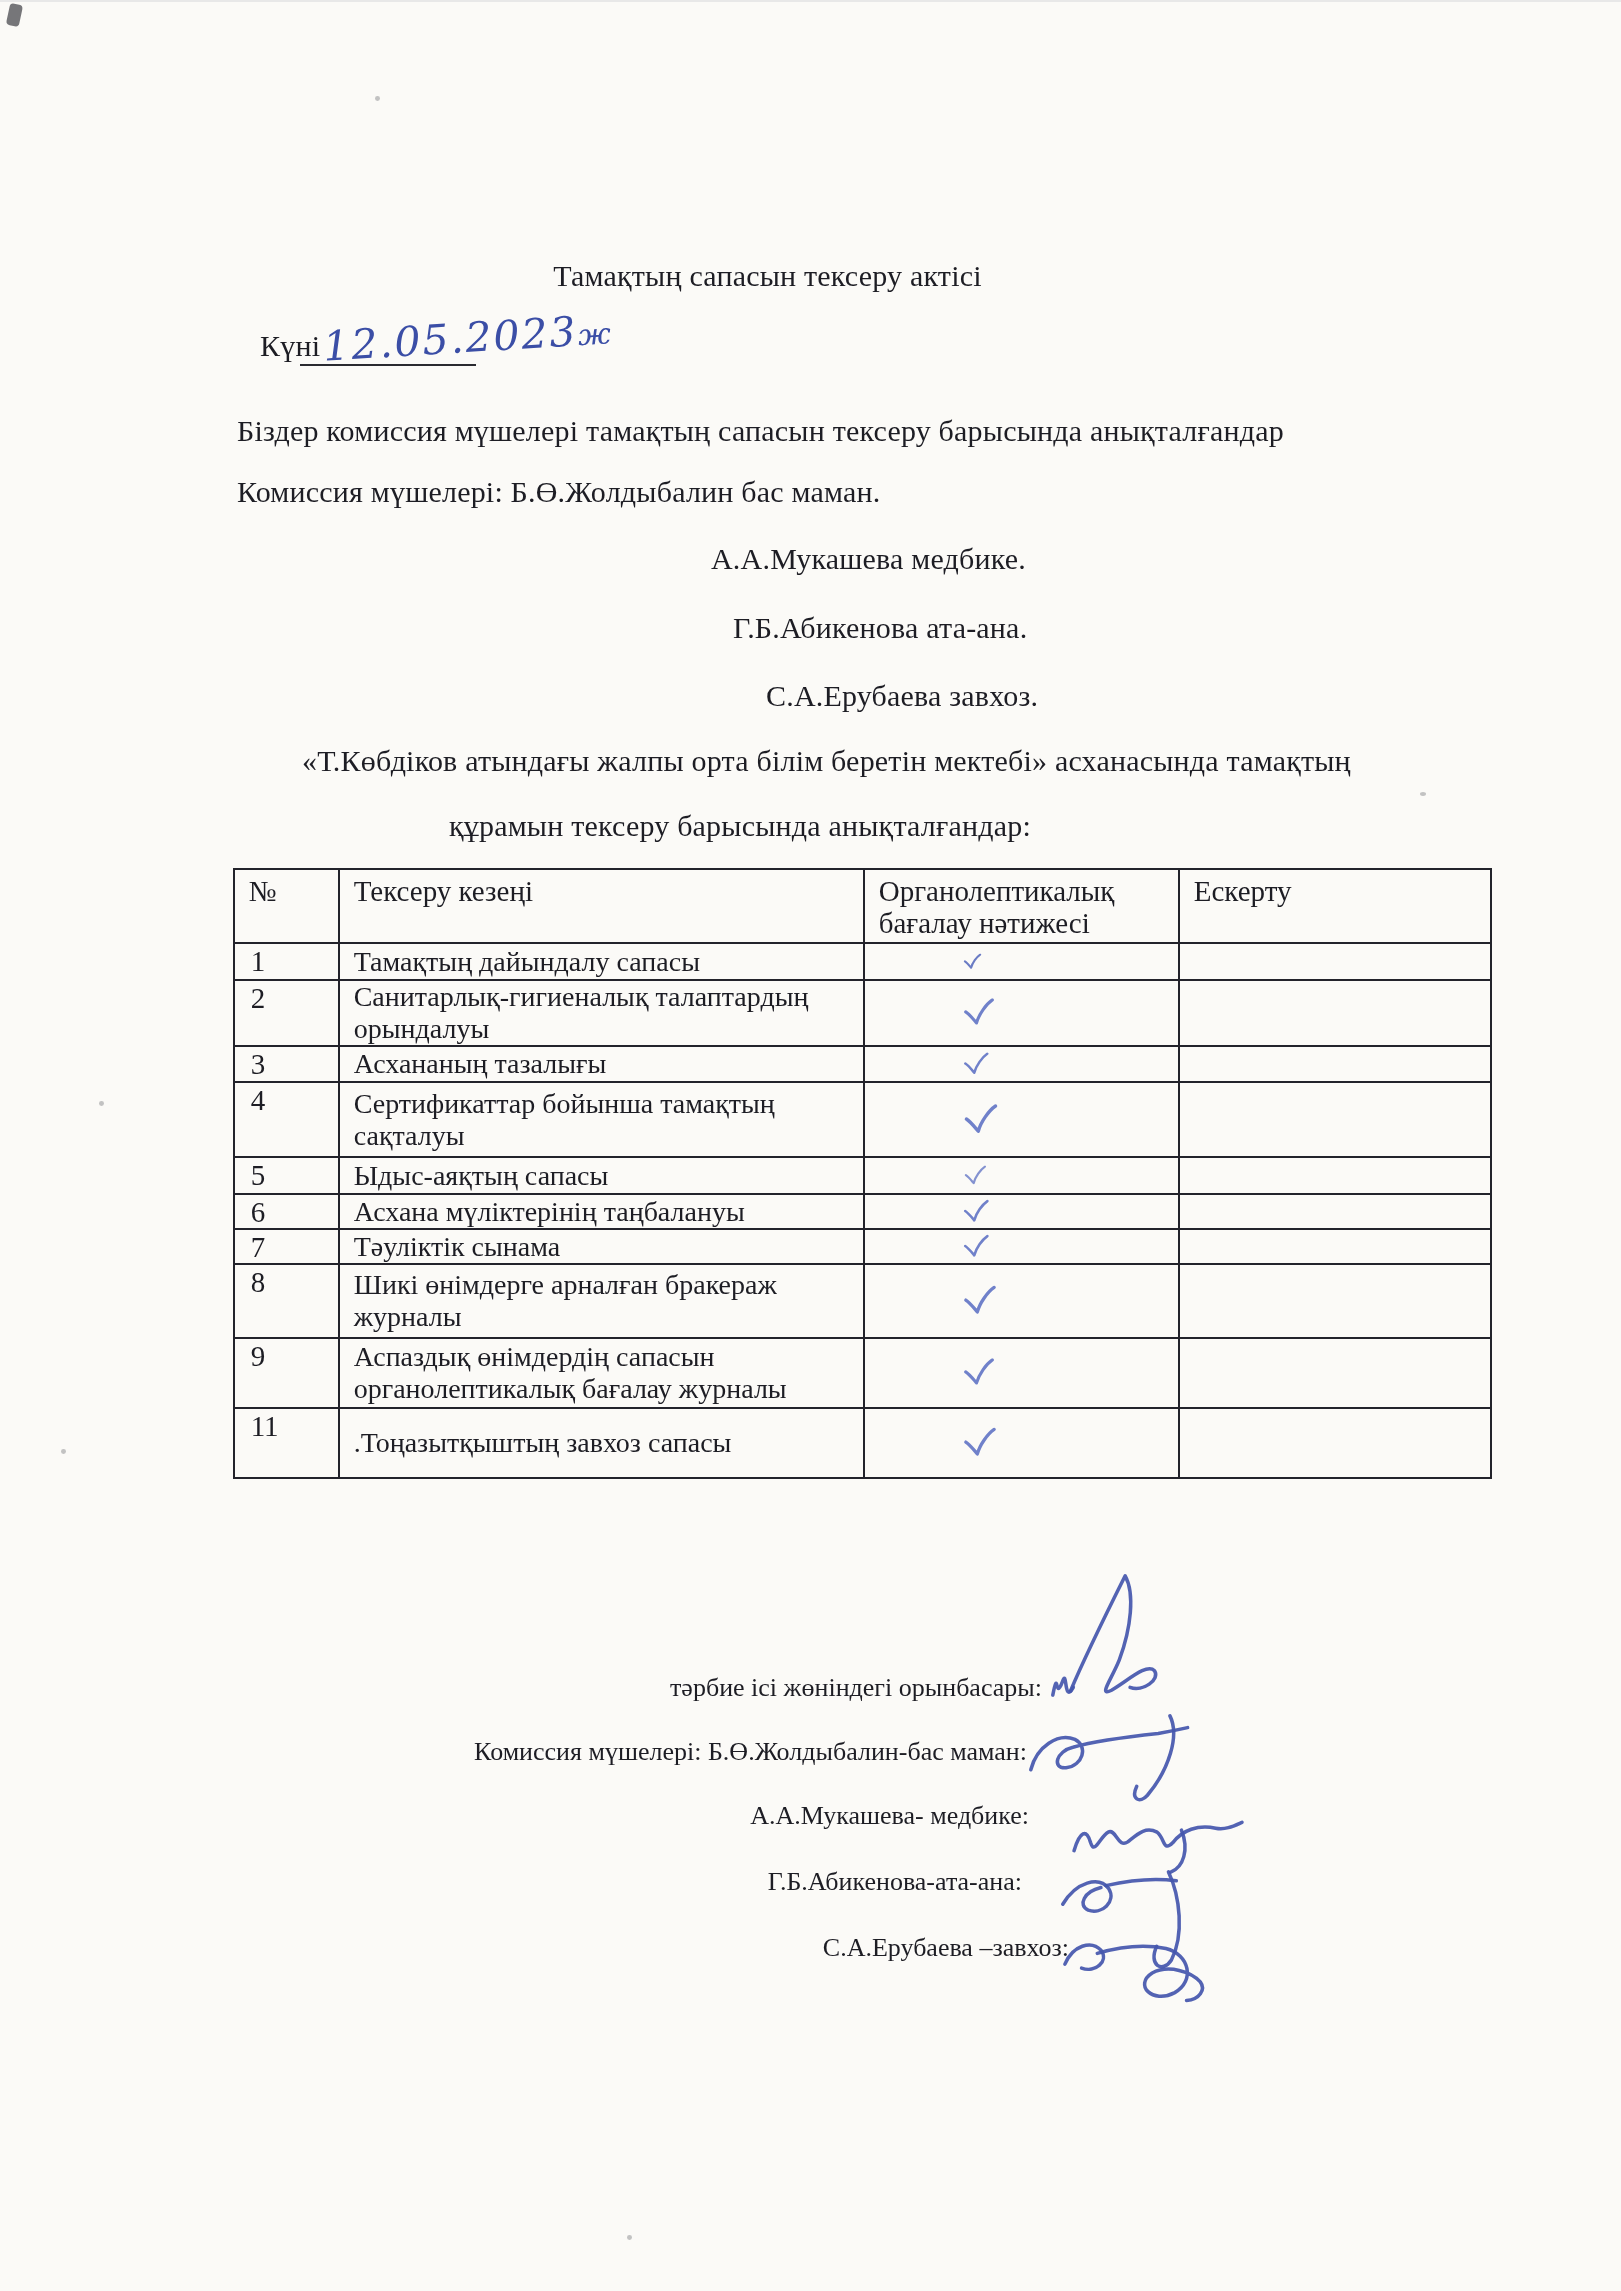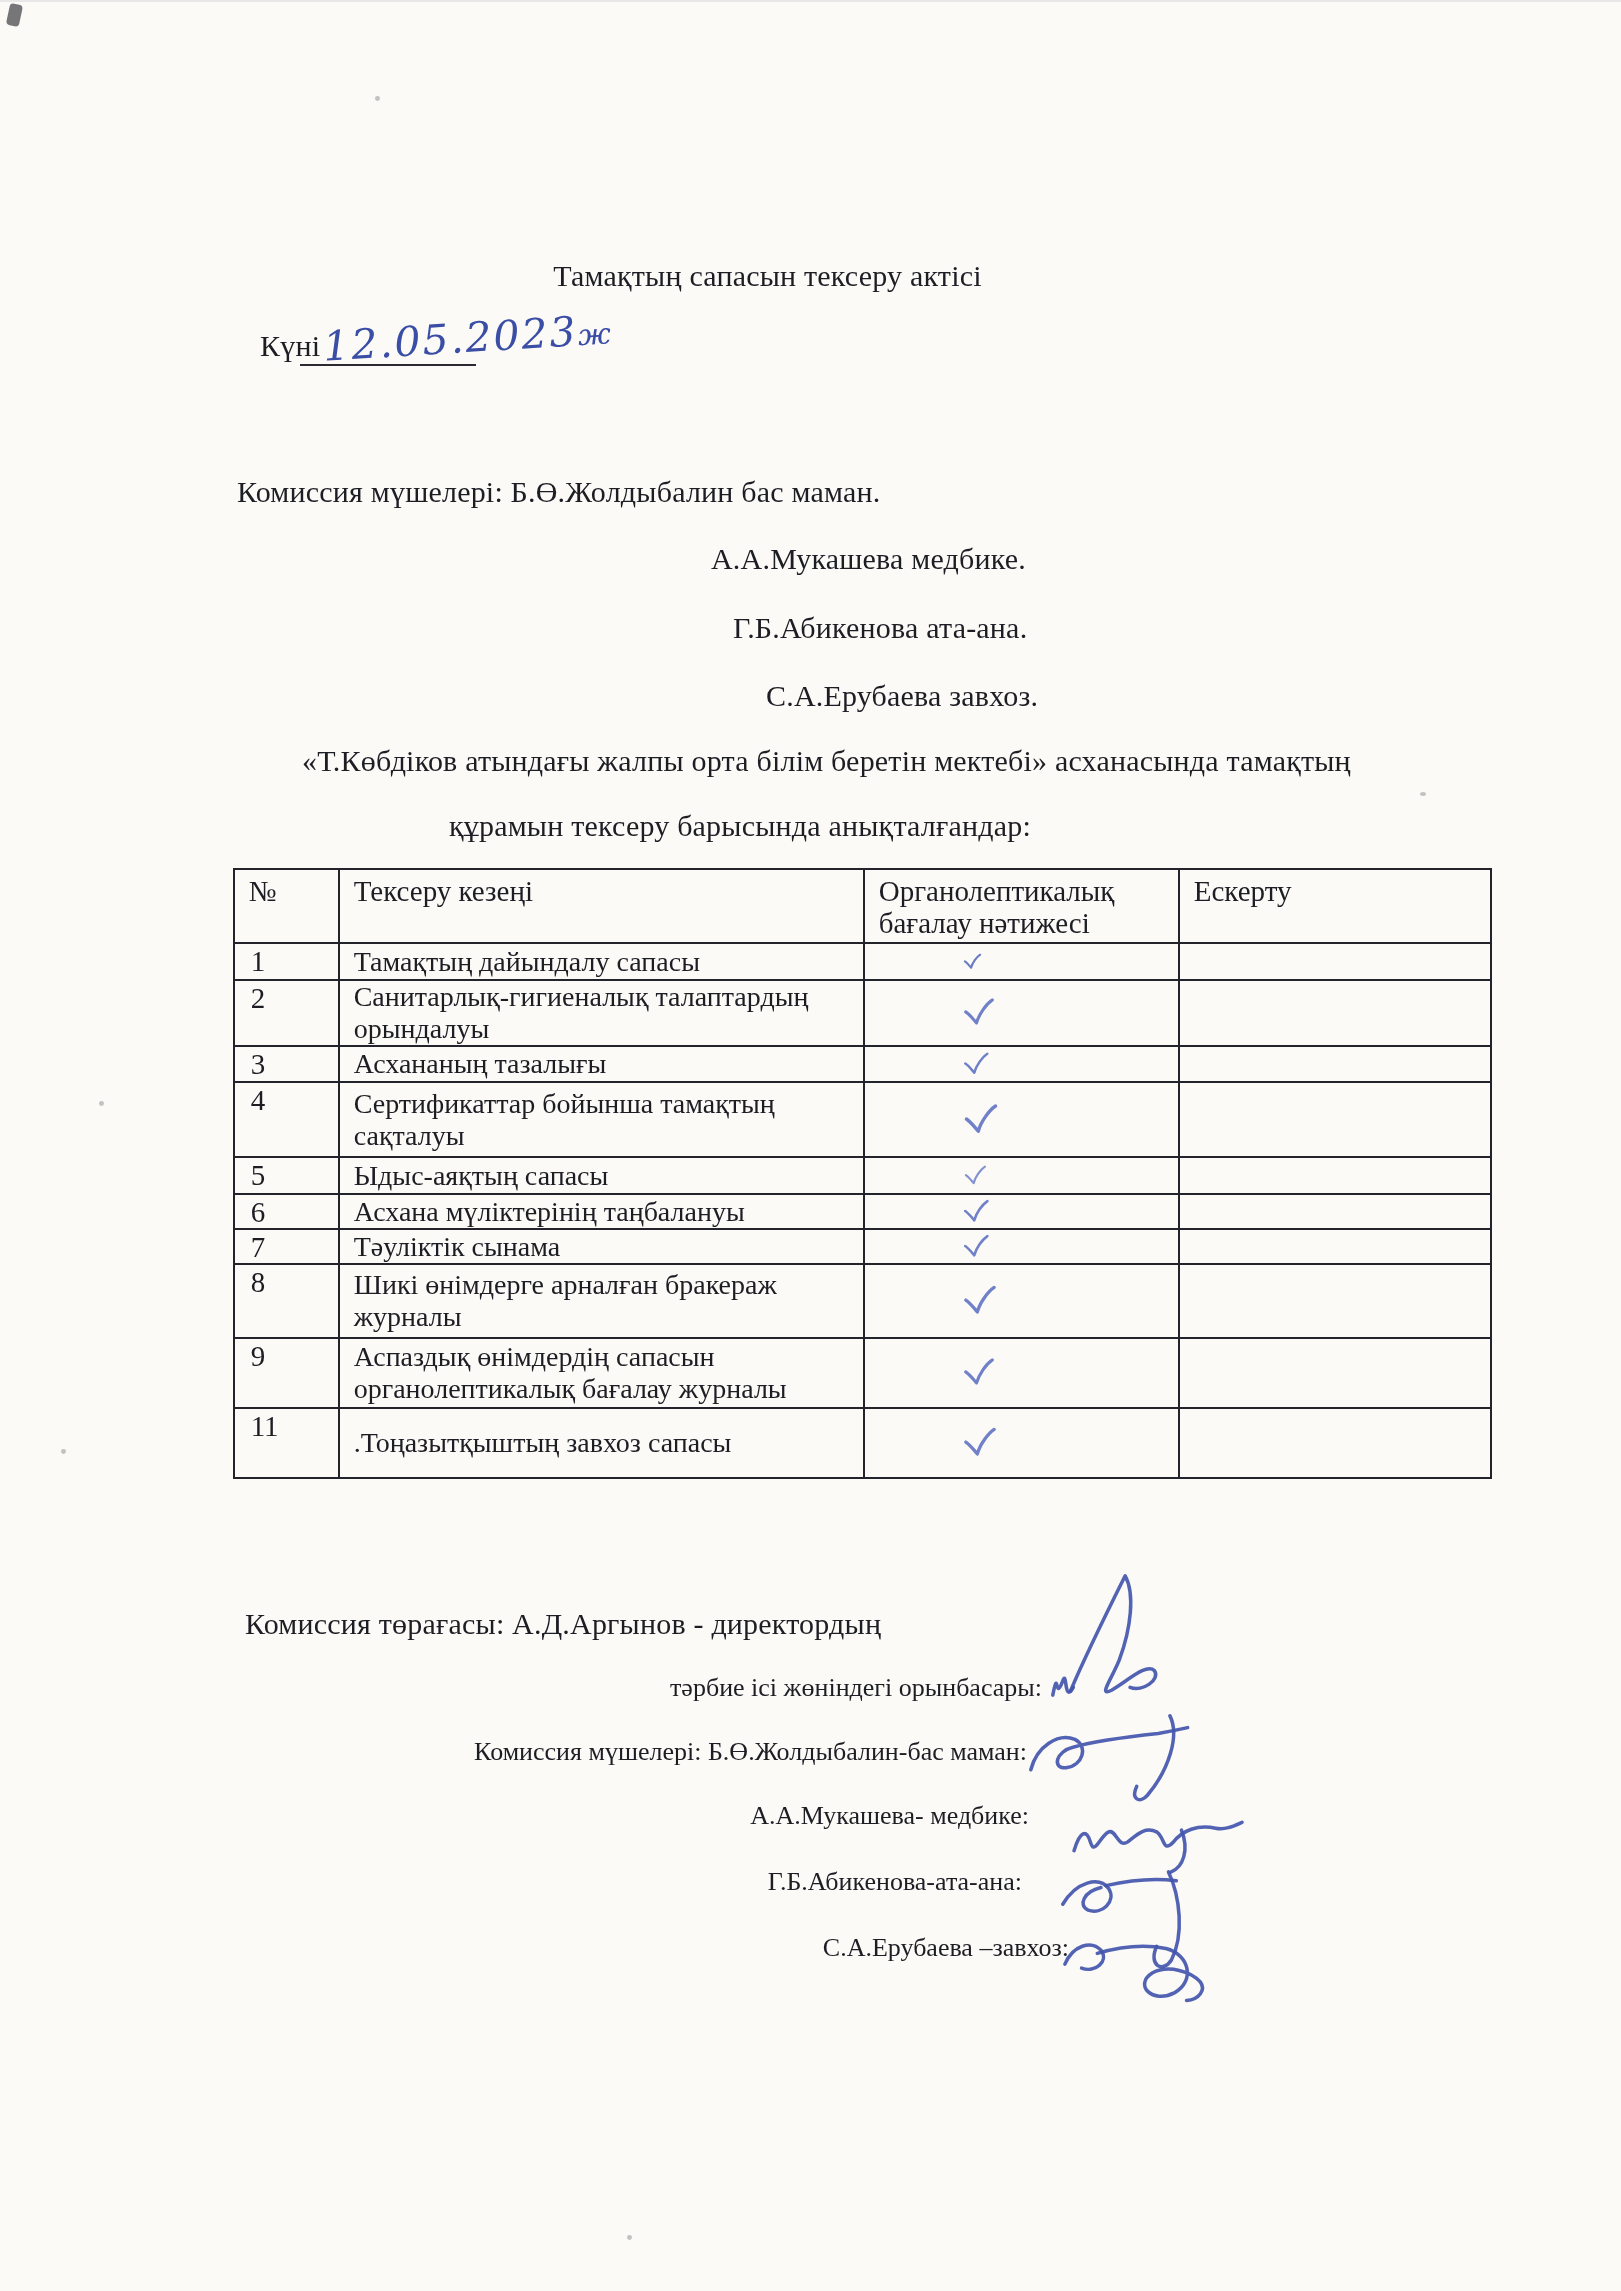--- a/index.html
+++ b/index.html
@@ -84,20 +84,21 @@
   <div class="speck" style="left:99px;top:1099px;width:4.9px;height:4.9px;"></div>
   <div class="speck" style="left:61px;top:1447px;width:4.9px;height:4.9px;"></div>
   <div class="speck" style="left:627px;top:2233px;width:4.9px;height:4.9px;"></div>
 
   <div class="line centered" style="top:257px;width:1535px;">Тамақтың сапасын тексеру актісі</div>
 
   <div class="line" style="left:260px;top:327px;">Күні</div>
   <div id="date-underline"></div>
   <div id="date-hand"><span>12.05.2023</span><span class="suffix">ж</span></div>
 
+  <div class="line" style="left:237px;top:412px;">Біздер комиссия мүшелері тамақтың сапасын тексеру барысында анықталғандар</div>
   <div class="line" style="left:237px;top:473px;">Комиссия мүшелері: Б.Ө.Жолдыбалин бас маман.</div>
   <div class="line" style="left:711px;top:540px;">А.А.Мукашева медбике.</div>
   <div class="line" style="left:733px;top:609px;text-align:right;">Г.Б.Абикенова ата-ана.</div>
   <div class="line" style="left:766px;top:677px;">С.А.Ерубаева завхоз.</div>
   <div class="line centered" style="top:742px;width:1653px;">«Т.Көбдіков атындағы жалпы орта білім беретін мектебі» асханасында тамақтың</div>
   <div class="line centered" style="top:807px;width:1480px;">құрамын тексеру барысында анықталғандар:</div>
 
   <table id="act-table">
     <colgroup>
         <col class="c1">
@@ -210,21 +211,20 @@
         <td class="result">
             <svg class="check" viewBox="0 0 36 30">
               <path d="M3,13 C7,16 11,22 14,26 C17,17 26,6 33,2"></path>
             </svg>
           </td>
         <td></td>
       </tr>
     </tbody>
   </table>
 
-  <div class="line" style="left:245px;top:1605px;">Комиссия төрағасы: А.Д.Аргынов - директордың</div>
   <div class="right-col" style="width:1042px;top:1671px;">тәрбие ісі жөніндегі орынбасары:</div>
   <div class="right-col" style="width:1027px;top:1735px;">Комиссия мүшелері: Б.Ө.Жолдыбалин-бас маман:</div>
   <div class="right-col" style="width:1029px;top:1799px;">А.А.Мукашева- медбике:</div>
   <div class="right-col" style="width:1022px;top:1865px;">Г.Б.Абикенова-ата-ана:</div>
   <div class="right-col" style="width:1029px;top:1931px;padding-left:40px;">С.А.Ерубаева –завхоз:</div>
 
   <svg class="sig" style="left:1037px;top:1564px;" width="147" height="181" viewBox="0 0 150 185">
     <path d="M16,132 C22,102 18,140 26,118 C31,104 27,142 37,124"></path>
     <path d="M34,128 C50,90 74,42 90,10 C100,28 96,64 84,96 C76,116 62,134 76,127 C93,117 112,99 120,107 C126,116 108,129 95,124"></path>
   </svg>

